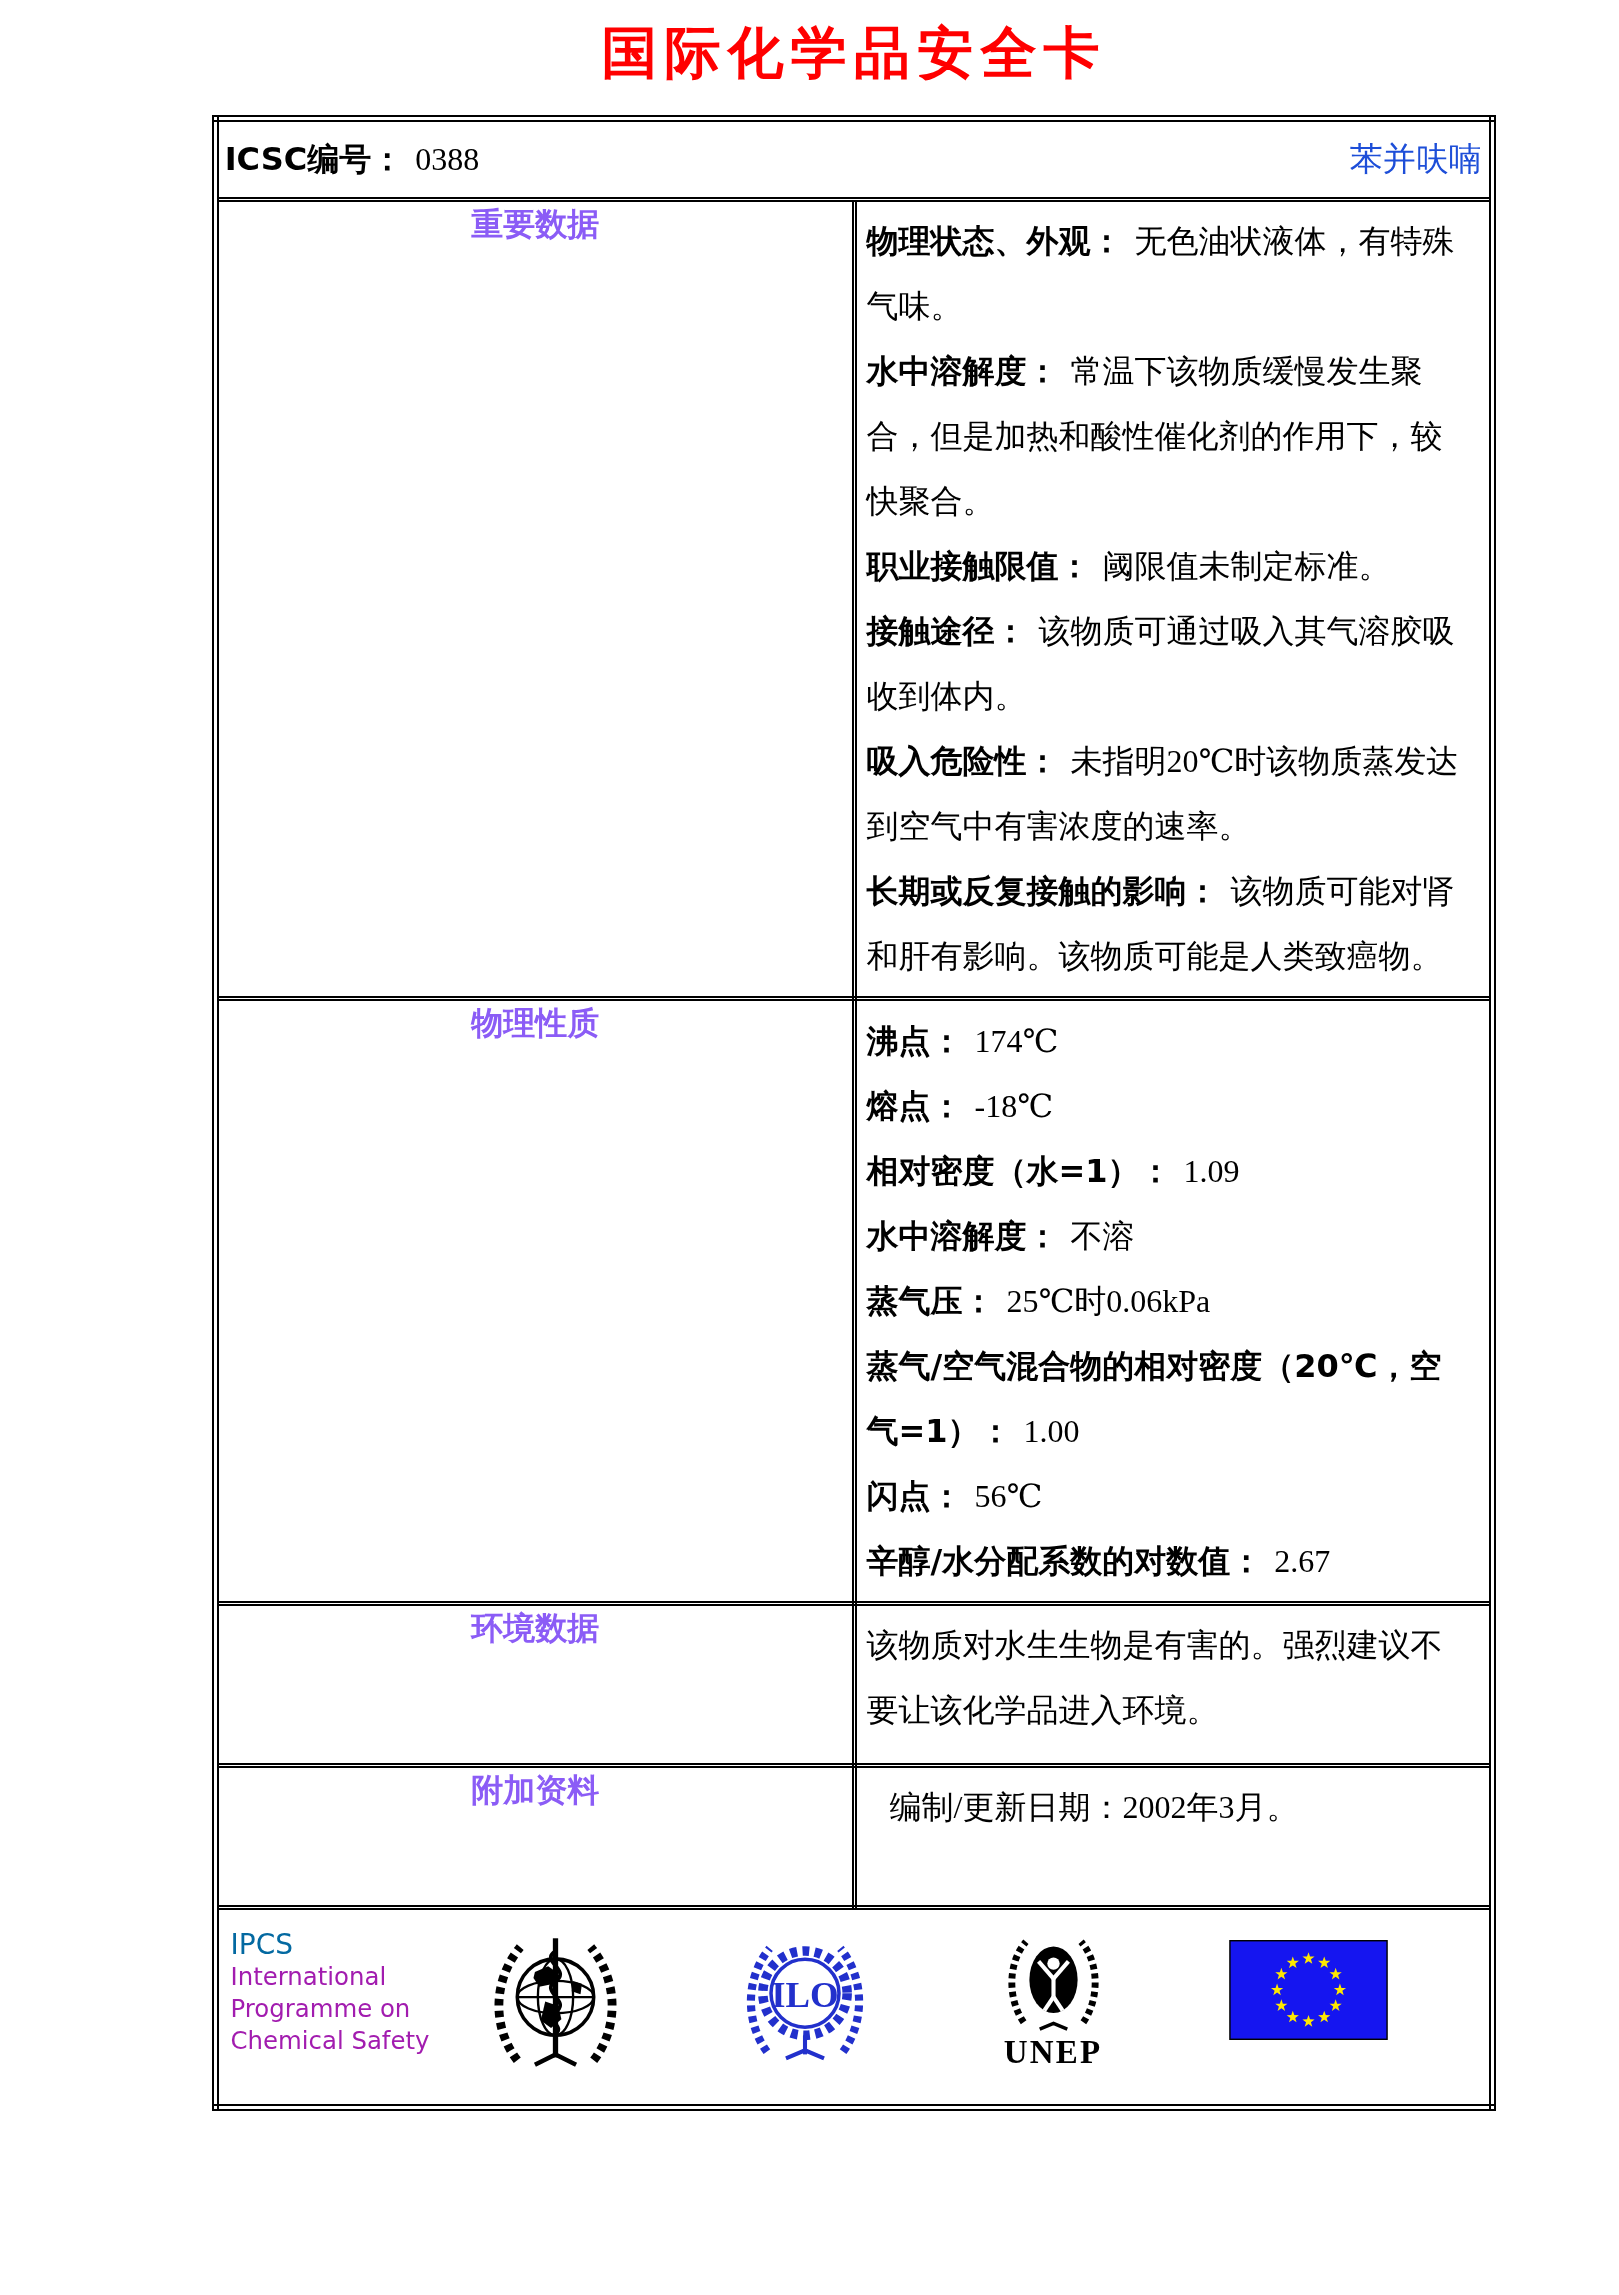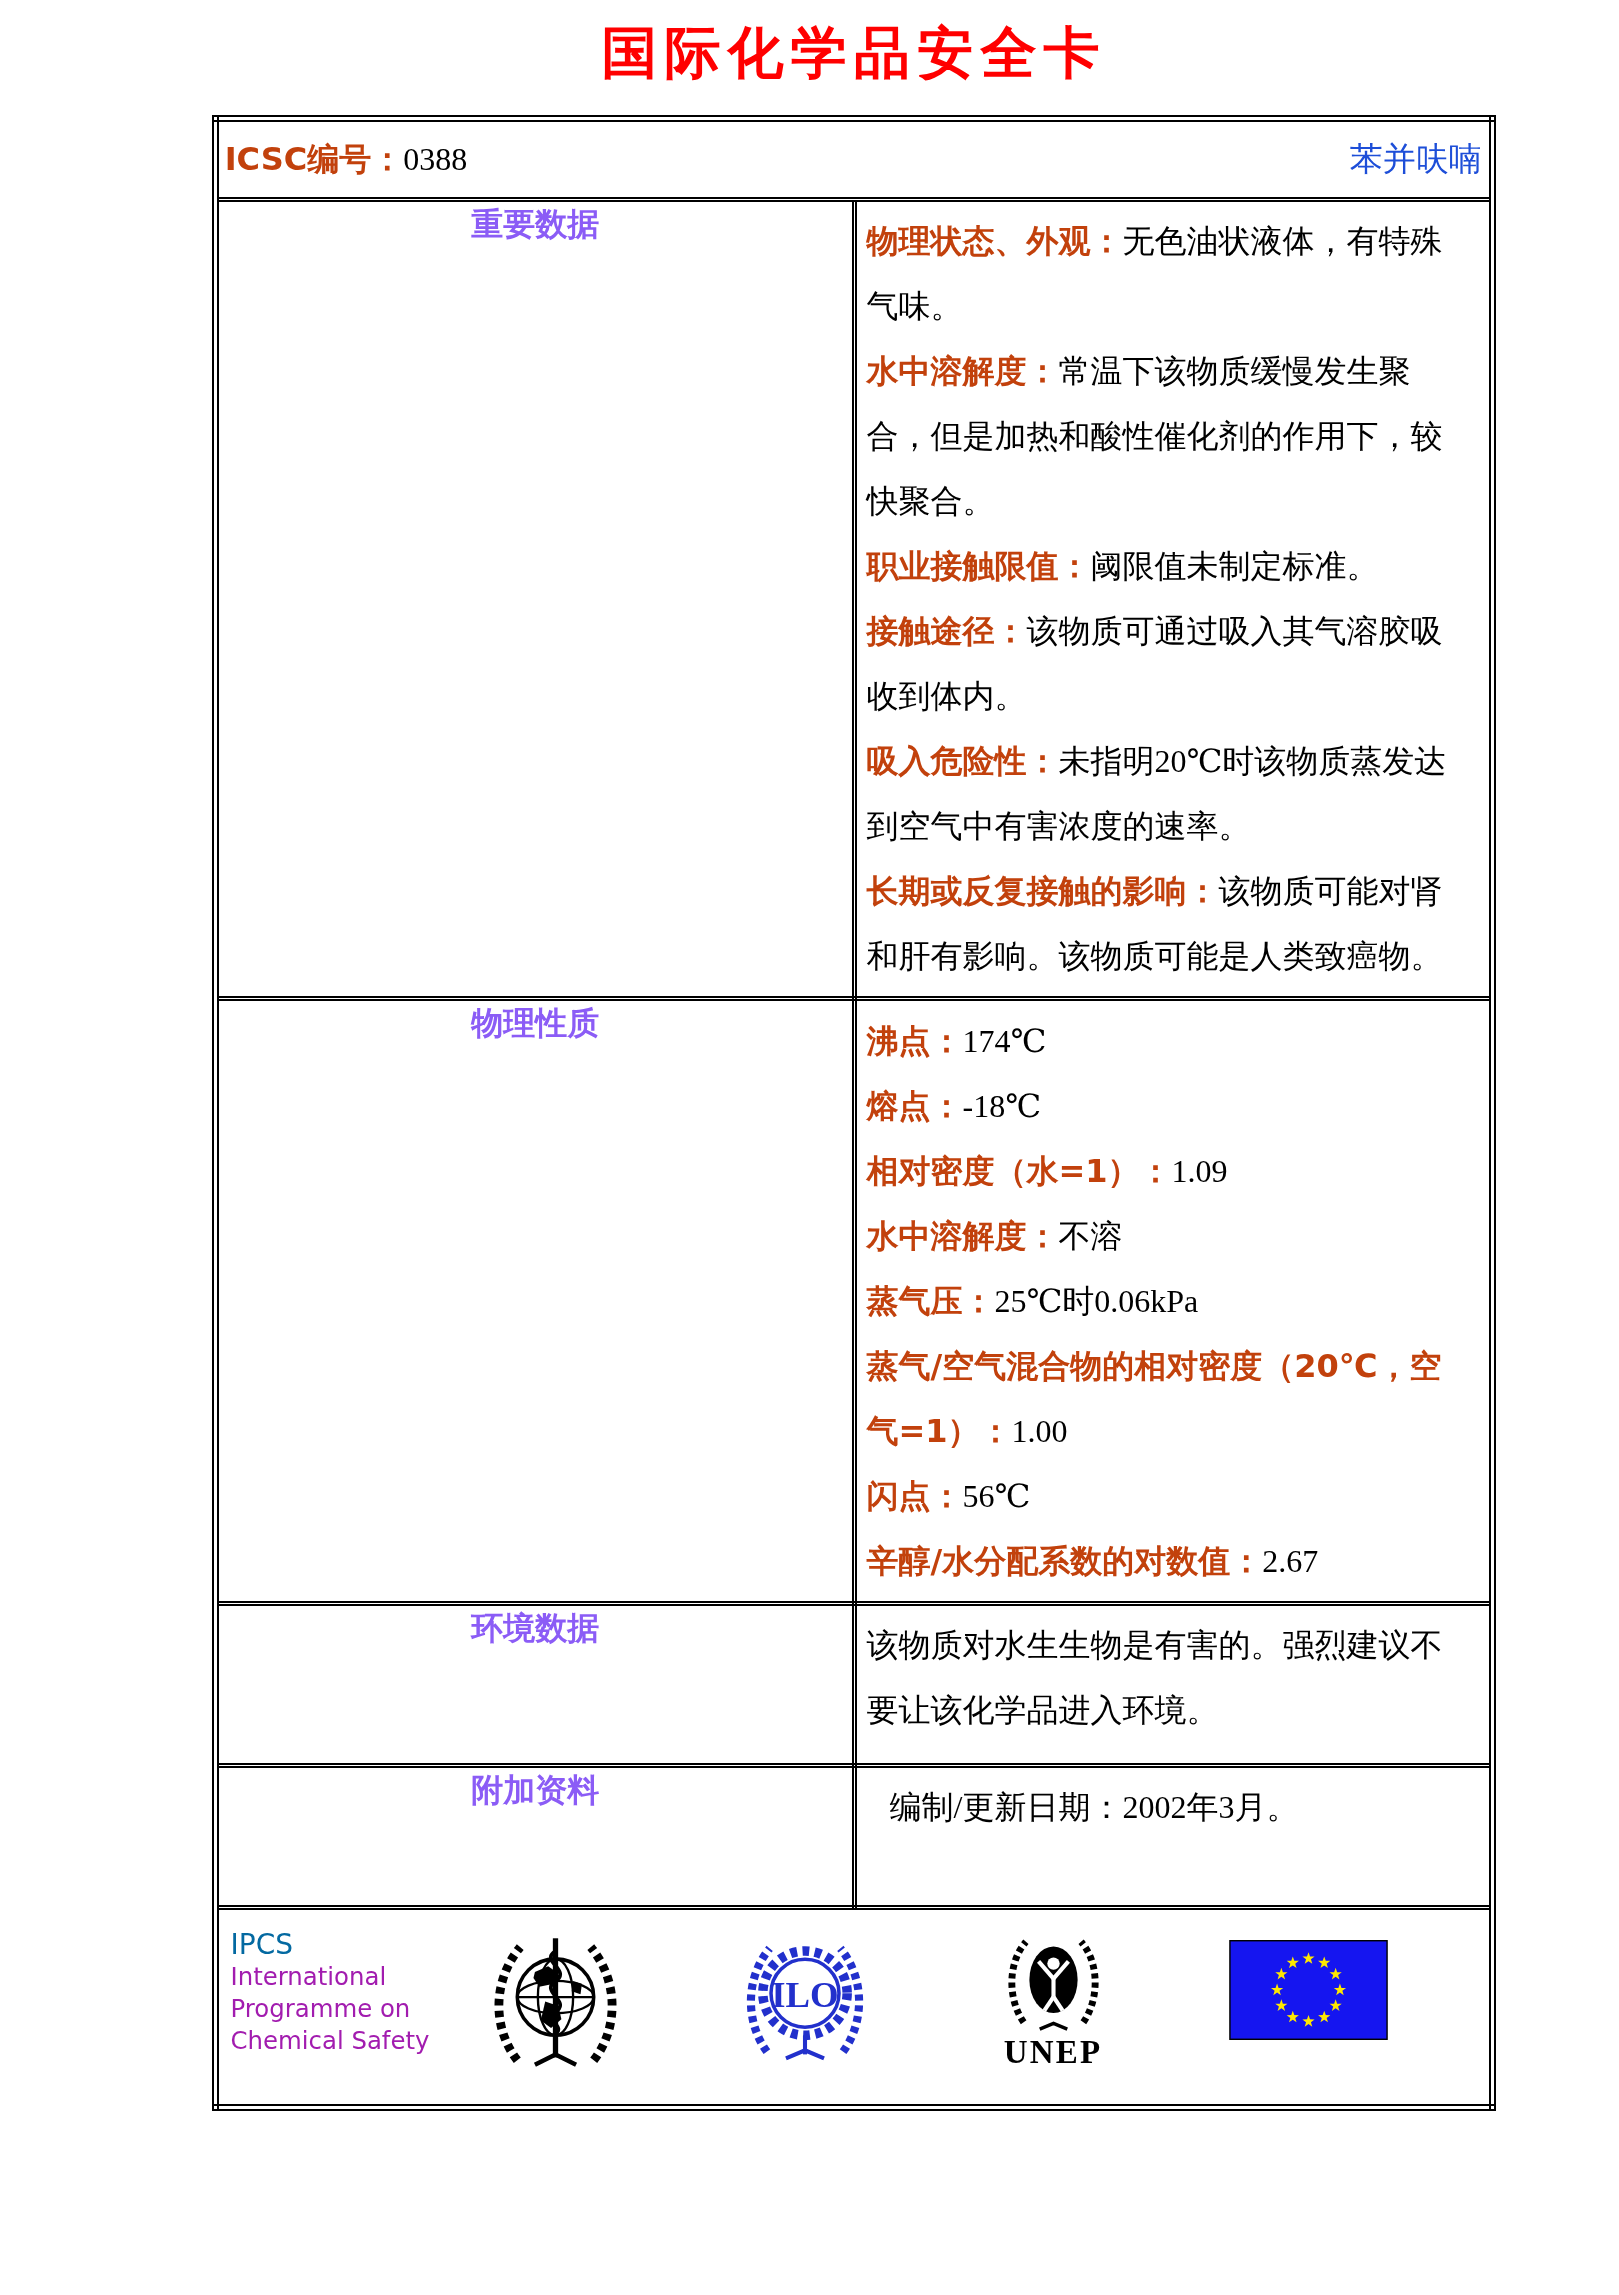--- a/index.html
+++ b/index.html
@@ -40,23 +40,23 @@
     font-size:32px;
     color:#8b5cf6;
   }
   td.content-cell{padding:7.2px 17px 7.2px 10px;}
   .head-cell{height:75px; vertical-align:middle !important; padding:0 7.2px 0 5.7px;}
   .head-flex{display:flex; justify-content:space-between; align-items:center;}
   .lbl{
     font-family:"DejaVu Sans","Liberation Sans",sans-serif;
     font-weight:bold;
     font-size:32px;
-    color:#c2410c;
-  }
-  .val, .txt{font-size:32px; color:#000;}
+    color:#000000;
+  }
+  .val, .txt{font-size:32px; color:#000;margin-left:12px;}
   .head-right{font-size:33px; color:#1d4ed8;}
   .item{line-height:65px; font-size:32px;}
   .r-important td.content-cell{height:592px;}
   .r-physical td.content-cell{height:563px;}
   .r-env td.content-cell{height:143px;}
   .r-notes td.content-cell{height:179px;}
   .r-notes .item{line-height:59px;}
   .r-add td.content-cell{height:122px;padding-left:33px;}
   .footer-cell{height:194px; position:relative; padding:0;}
   .logo-row{display:flex; align-items:flex-start; padding:18.6px 0 0 11.5px;}

